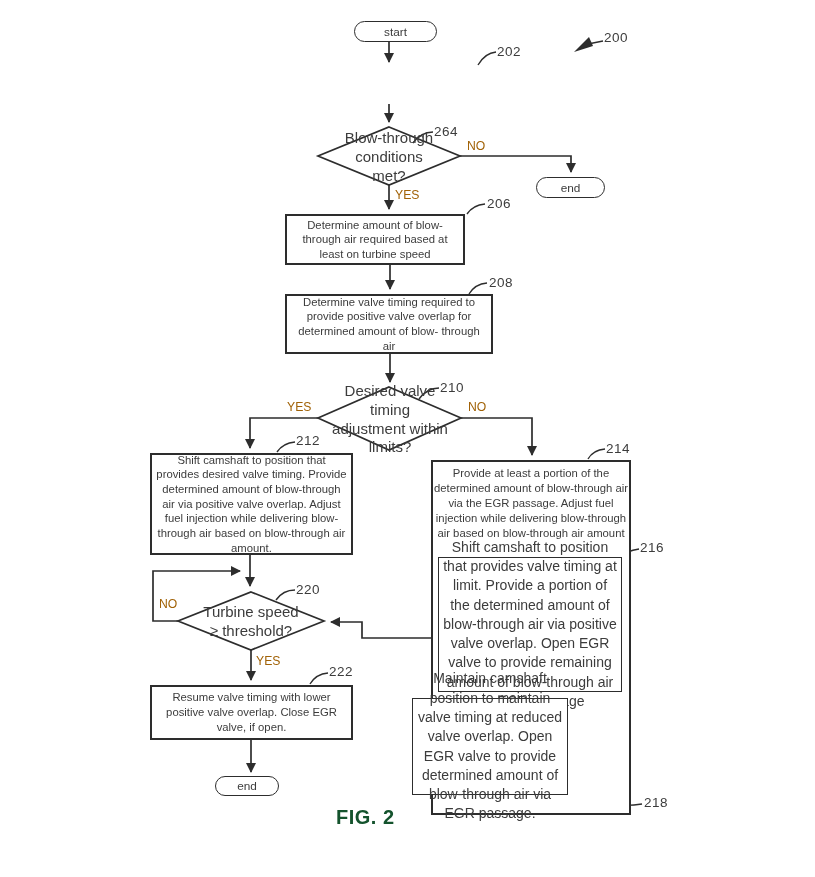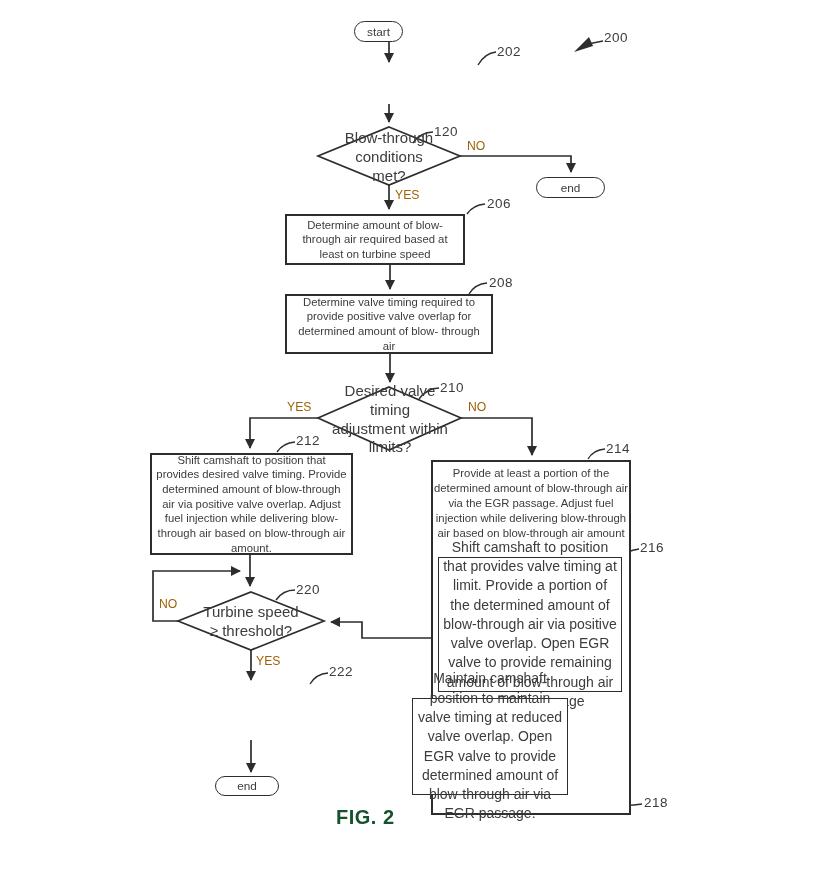--- a/index.html
+++ b/index.html
@@ -79,38 +79,41 @@
       <path d="M605,449 Q593,450 588,459"></path>
       <path d="M639,549 Q626,551 620,557"></path>
       <path d="M585,796 Q613,809 642,804"></path>
       <path d="M295,590 Q283,590 276,600"></path>
       <path d="M328,673 Q316,674 310,684"></path>
       <path d="M588,44 L603,41"></path>
     </g>
     <polygon points="574,52 589,37 593,46" fill="#2d2d2d"></polygon>
   </svg>
 
-  <div class="oval" style="left:354px;top:21px;width:49px;height:21px">
+  <div class="oval" style="left:354px;top:21px;width:83px;height:21px">
     <span>start</span>
   </div>
   <div class="oval" style="left:536px;top:177px;width:69px;height:21px">
     <span>end</span>
   </div>
   <div class="oval" style="left:215px;top:776px;width:64px;height:20px">
     <span>end</span>
   </div>
 
   <div class="box" style="left:285px;top:214px;width:180px;height:51px">
     <span>Determine amount of blow-through air required based at least on turbine speed</span>
   </div>
   <div class="box" style="left:285px;top:294px;width:208px;height:60px">
     <span>Determine valve timing required to provide positive valve overlap for determined amount of blow- through air</span>
   </div>
   <div class="box" style="left:150px;top:453px;width:203px;height:102px;padding:0 3px">
     <span>Shift camshaft to position that provides desired valve timing. Provide determined amount of blow-through air via positive valve overlap. Adjust fuel injection while delivering blow-through air based on blow-through air amount.</span>
+  </div>
+  <div class="box" style="left:150px;top:685px;width:203px;height:55px">
+    <span>Resume valve timing with lower positive valve overlap. Close EGR valve, if open.</span>
   </div>
 
   <div class="container-box" style="left:431px;top:460px;width:200px;height:355px"></div>
   <div class="para" style="left:433px;top:466px;width:196px">Provide at least a portion of the determined amount of blow-through air via the EGR passage. Adjust fuel injection while delivering blow-through air based on blow-through air amount</div>
   <div class="inner-box" style="left:438px;top:557px;width:184px;height:135px">
     <span>Shift camshaft to position that provides valve timing at limit. Provide a portion of the determined amount of blow-through air via positive valve overlap. Open EGR valve to provide remaining amount of blow-through air via EGR passage</span>
   </div>
   <div class="inner-box" style="left:412px;top:698px;width:156px;height:97px">
     <span>Maintain camshaft position to maintain valve timing at reduced valve overlap. Open EGR valve to provide determined amount of blow-through air via EGR passage.</span>
   </div>
@@ -121,21 +124,21 @@
 
   <div class="elabel" style="left:467px;top:139px">NO</div>
   <div class="elabel" style="left:395px;top:188px">YES</div>
   <div class="elabel" style="left:287px;top:400px">YES</div>
   <div class="elabel" style="left:468px;top:400px">NO</div>
   <div class="elabel" style="left:159px;top:597px">NO</div>
   <div class="elabel" style="left:256px;top:654px">YES</div>
 
   <div class="ref" style="left:604px;top:30px">200</div>
   <div class="ref" style="left:497px;top:44px">202</div>
-  <div class="ref" style="left:434px;top:124px">120</div>
+  <div class="ref" style="left:434px;top:124px">264</div>
   <div class="ref" style="left:487px;top:196px">206</div>
   <div class="ref" style="left:489px;top:275px">208</div>
   <div class="ref" style="left:440px;top:380px">210</div>
   <div class="ref" style="left:296px;top:433px">212</div>
   <div class="ref" style="left:606px;top:441px">214</div>
   <div class="ref" style="left:640px;top:540px">216</div>
   <div class="ref" style="left:644px;top:795px">218</div>
   <div class="ref" style="left:296px;top:582px">220</div>
   <div class="ref" style="left:329px;top:664px">222</div>
 

